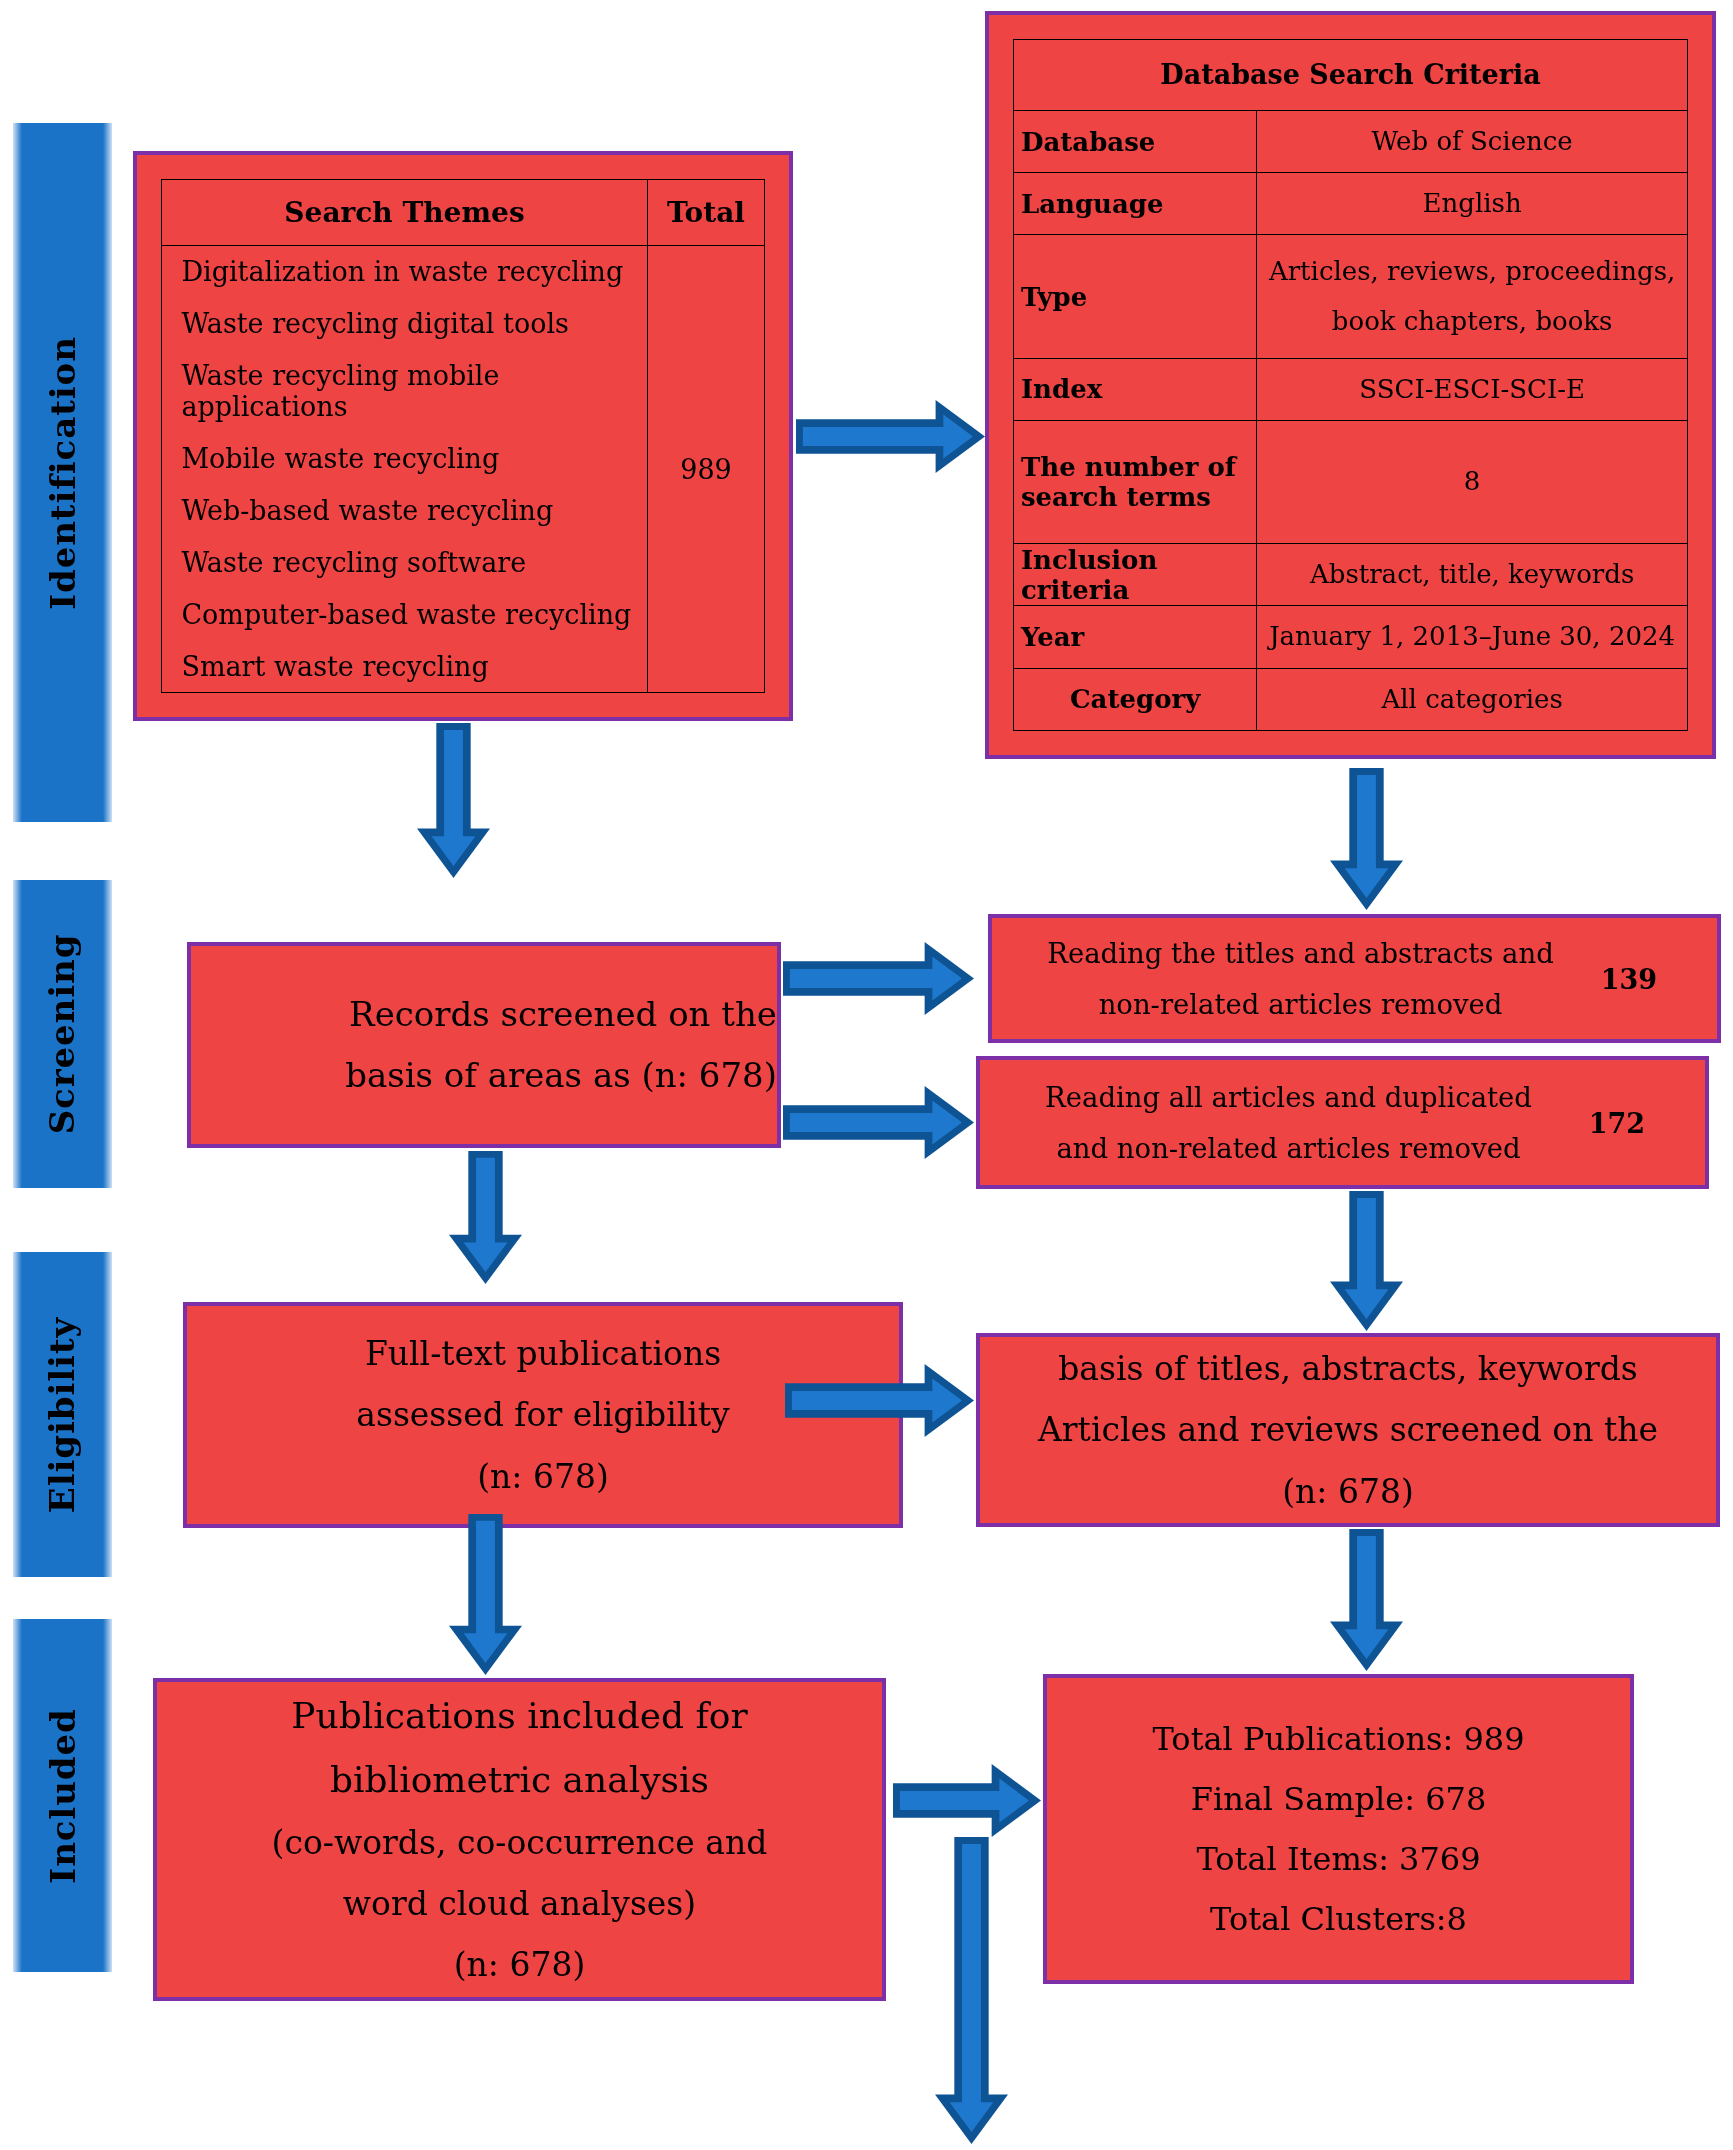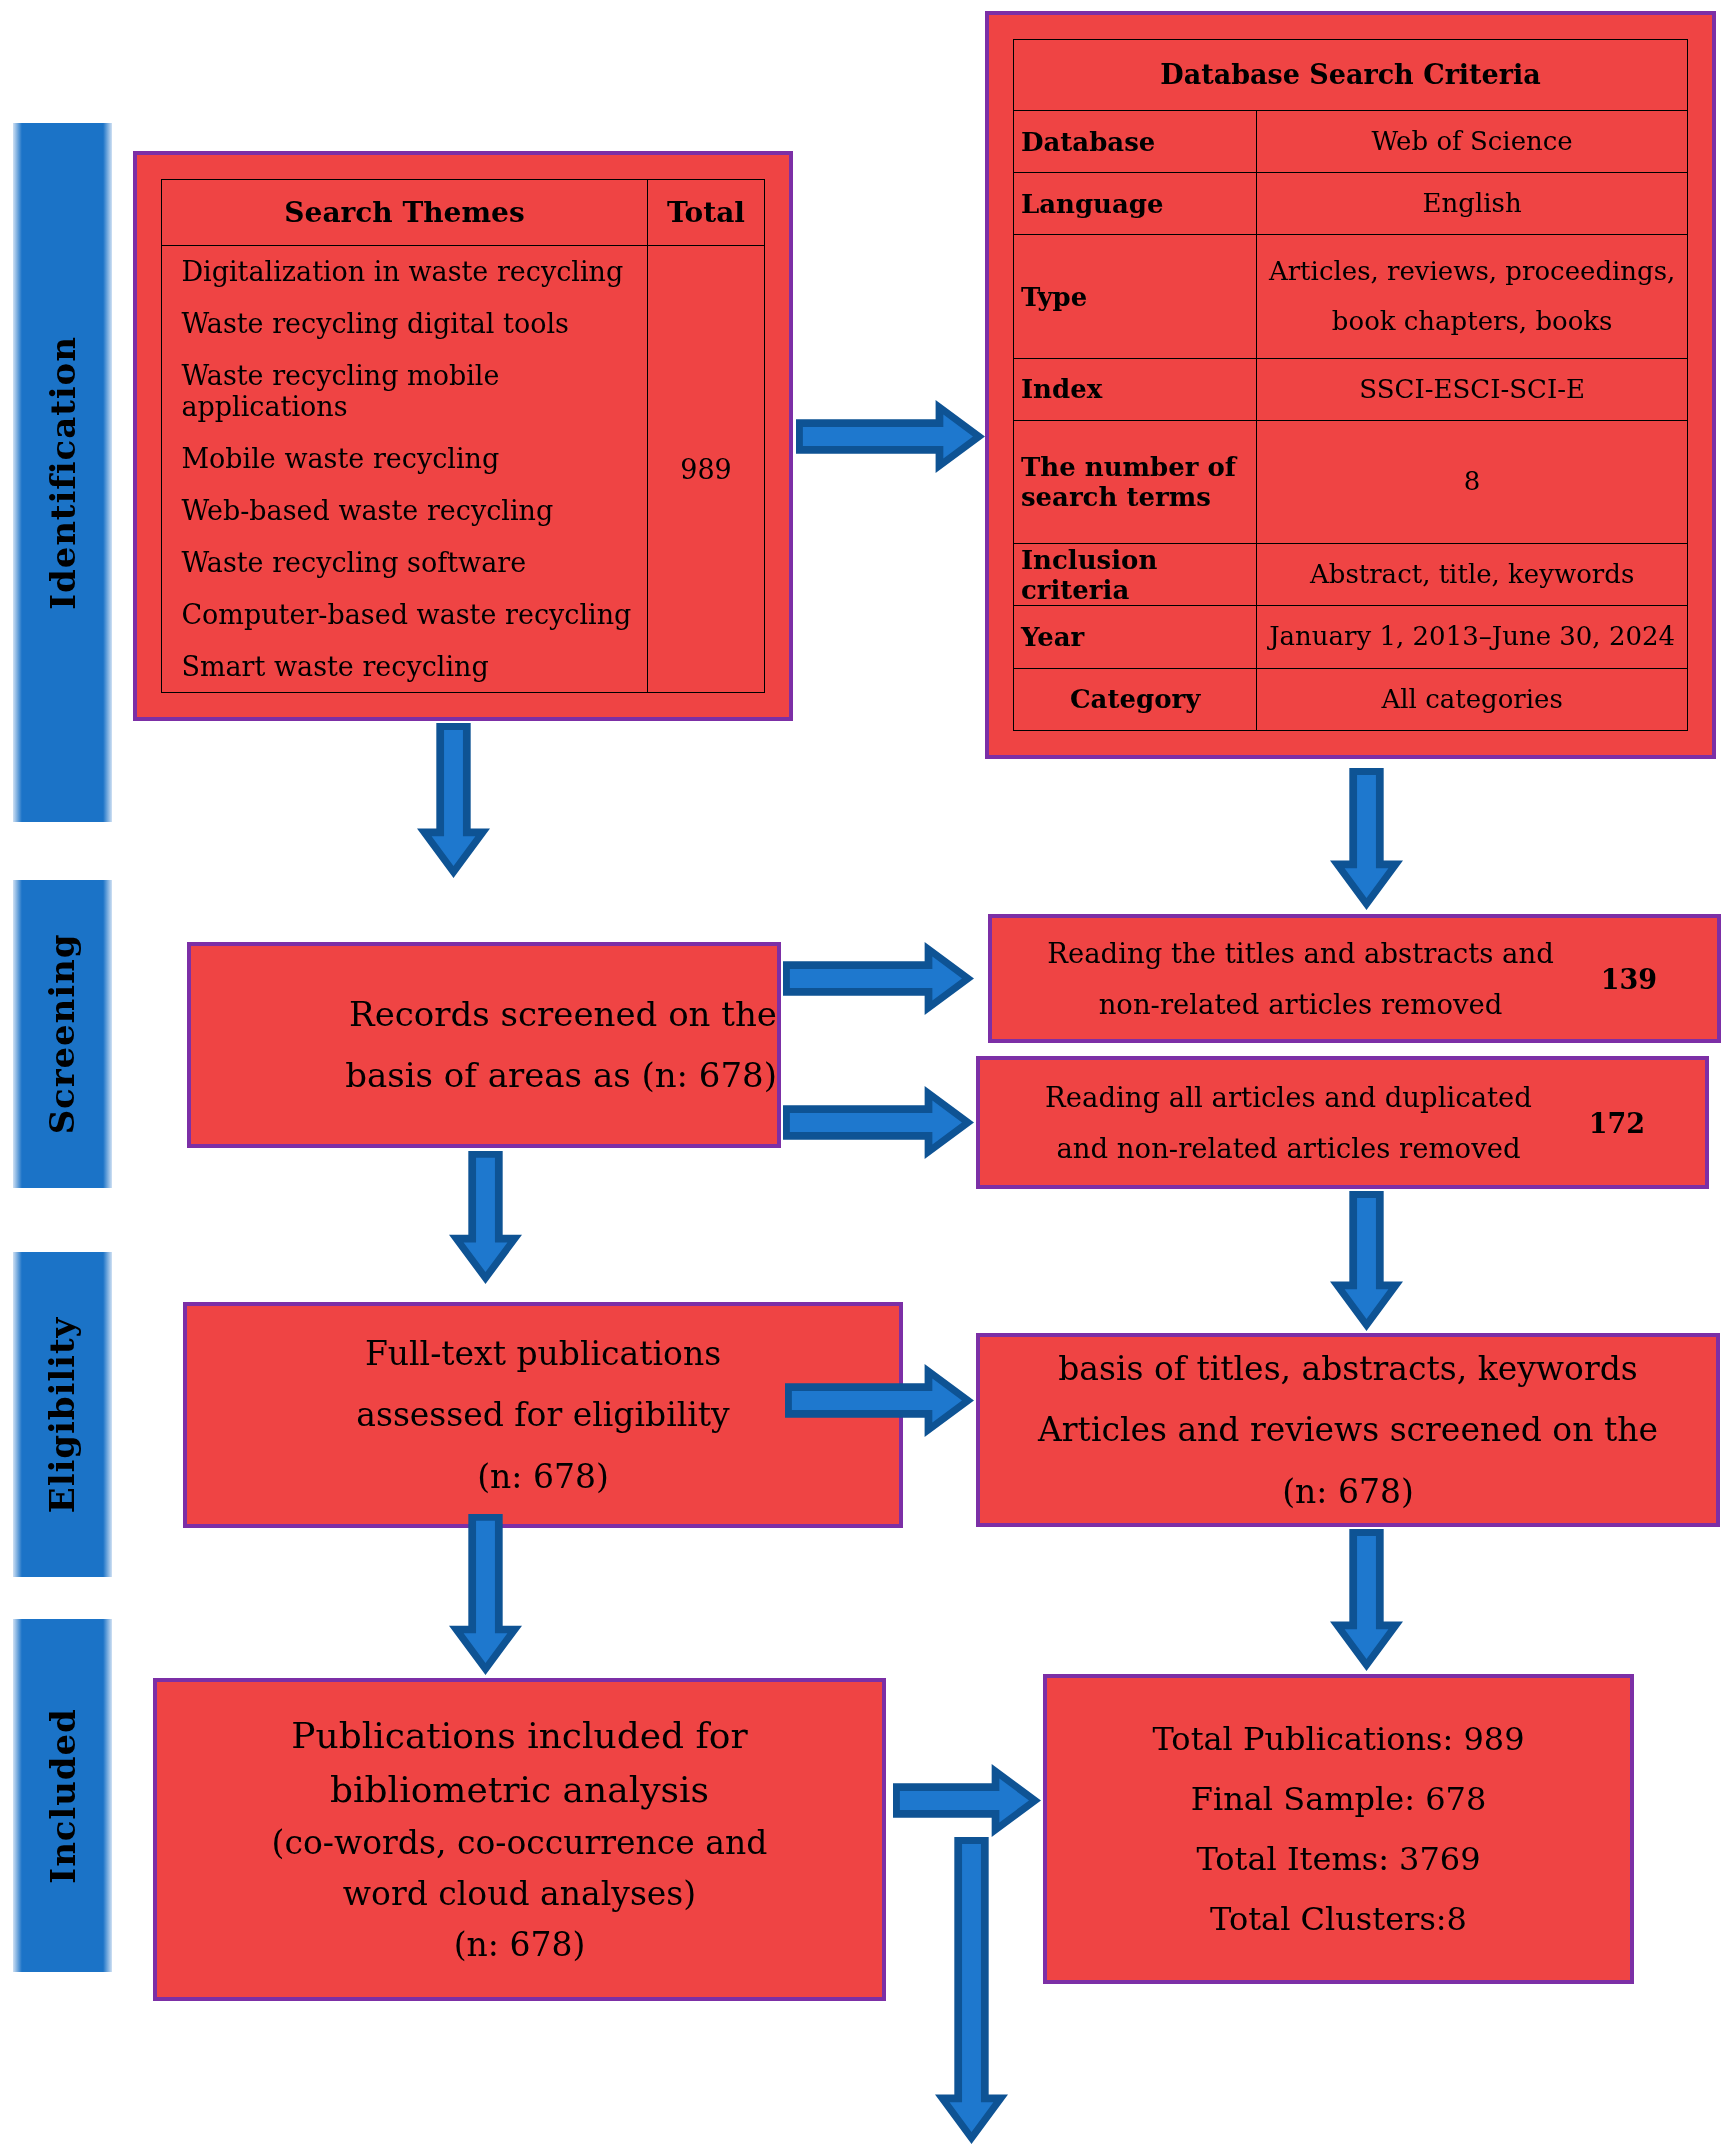--- a/index.html
+++ b/index.html
@@ -163,21 +163,21 @@
   <div>assessed for eligibility</div>
   <div>(n: 678)</div>
 </div>
 
 <div class="pbox center-col t76" style="left:976px;top:1333px;width:744px;height:194px;">
   <div>basis of titles, abstracts, keywords</div>
   <div>Articles and reviews screened on the</div>
   <div>(n: 678)</div>
 </div>
 
-<div class="pbox center-col" style="left:153px;top:1678px;width:733px;height:323px;gap:18px;">
+<div class="pbox center-col" style="left:153px;top:1678px;width:733px;height:323px;gap:28px;">
   <div class="inc-l1">Publications included for</div>
   <div class="inc-l1">bibliometric analysis</div>
   <div class="inc-l2">(co-words, co-occurrence and</div>
   <div class="inc-l2">word cloud analyses)</div>
   <div class="inc-l2">(n: 678)</div>
 </div>
 
 <div class="pbox center-col" style="left:1043px;top:1674px;width:591px;height:310px;justify-content:space-evenly;font-size:32px;padding:19.4px 0;">
   <div>Total Publications: 989</div>
   <div>Final Sample: 678</div>

